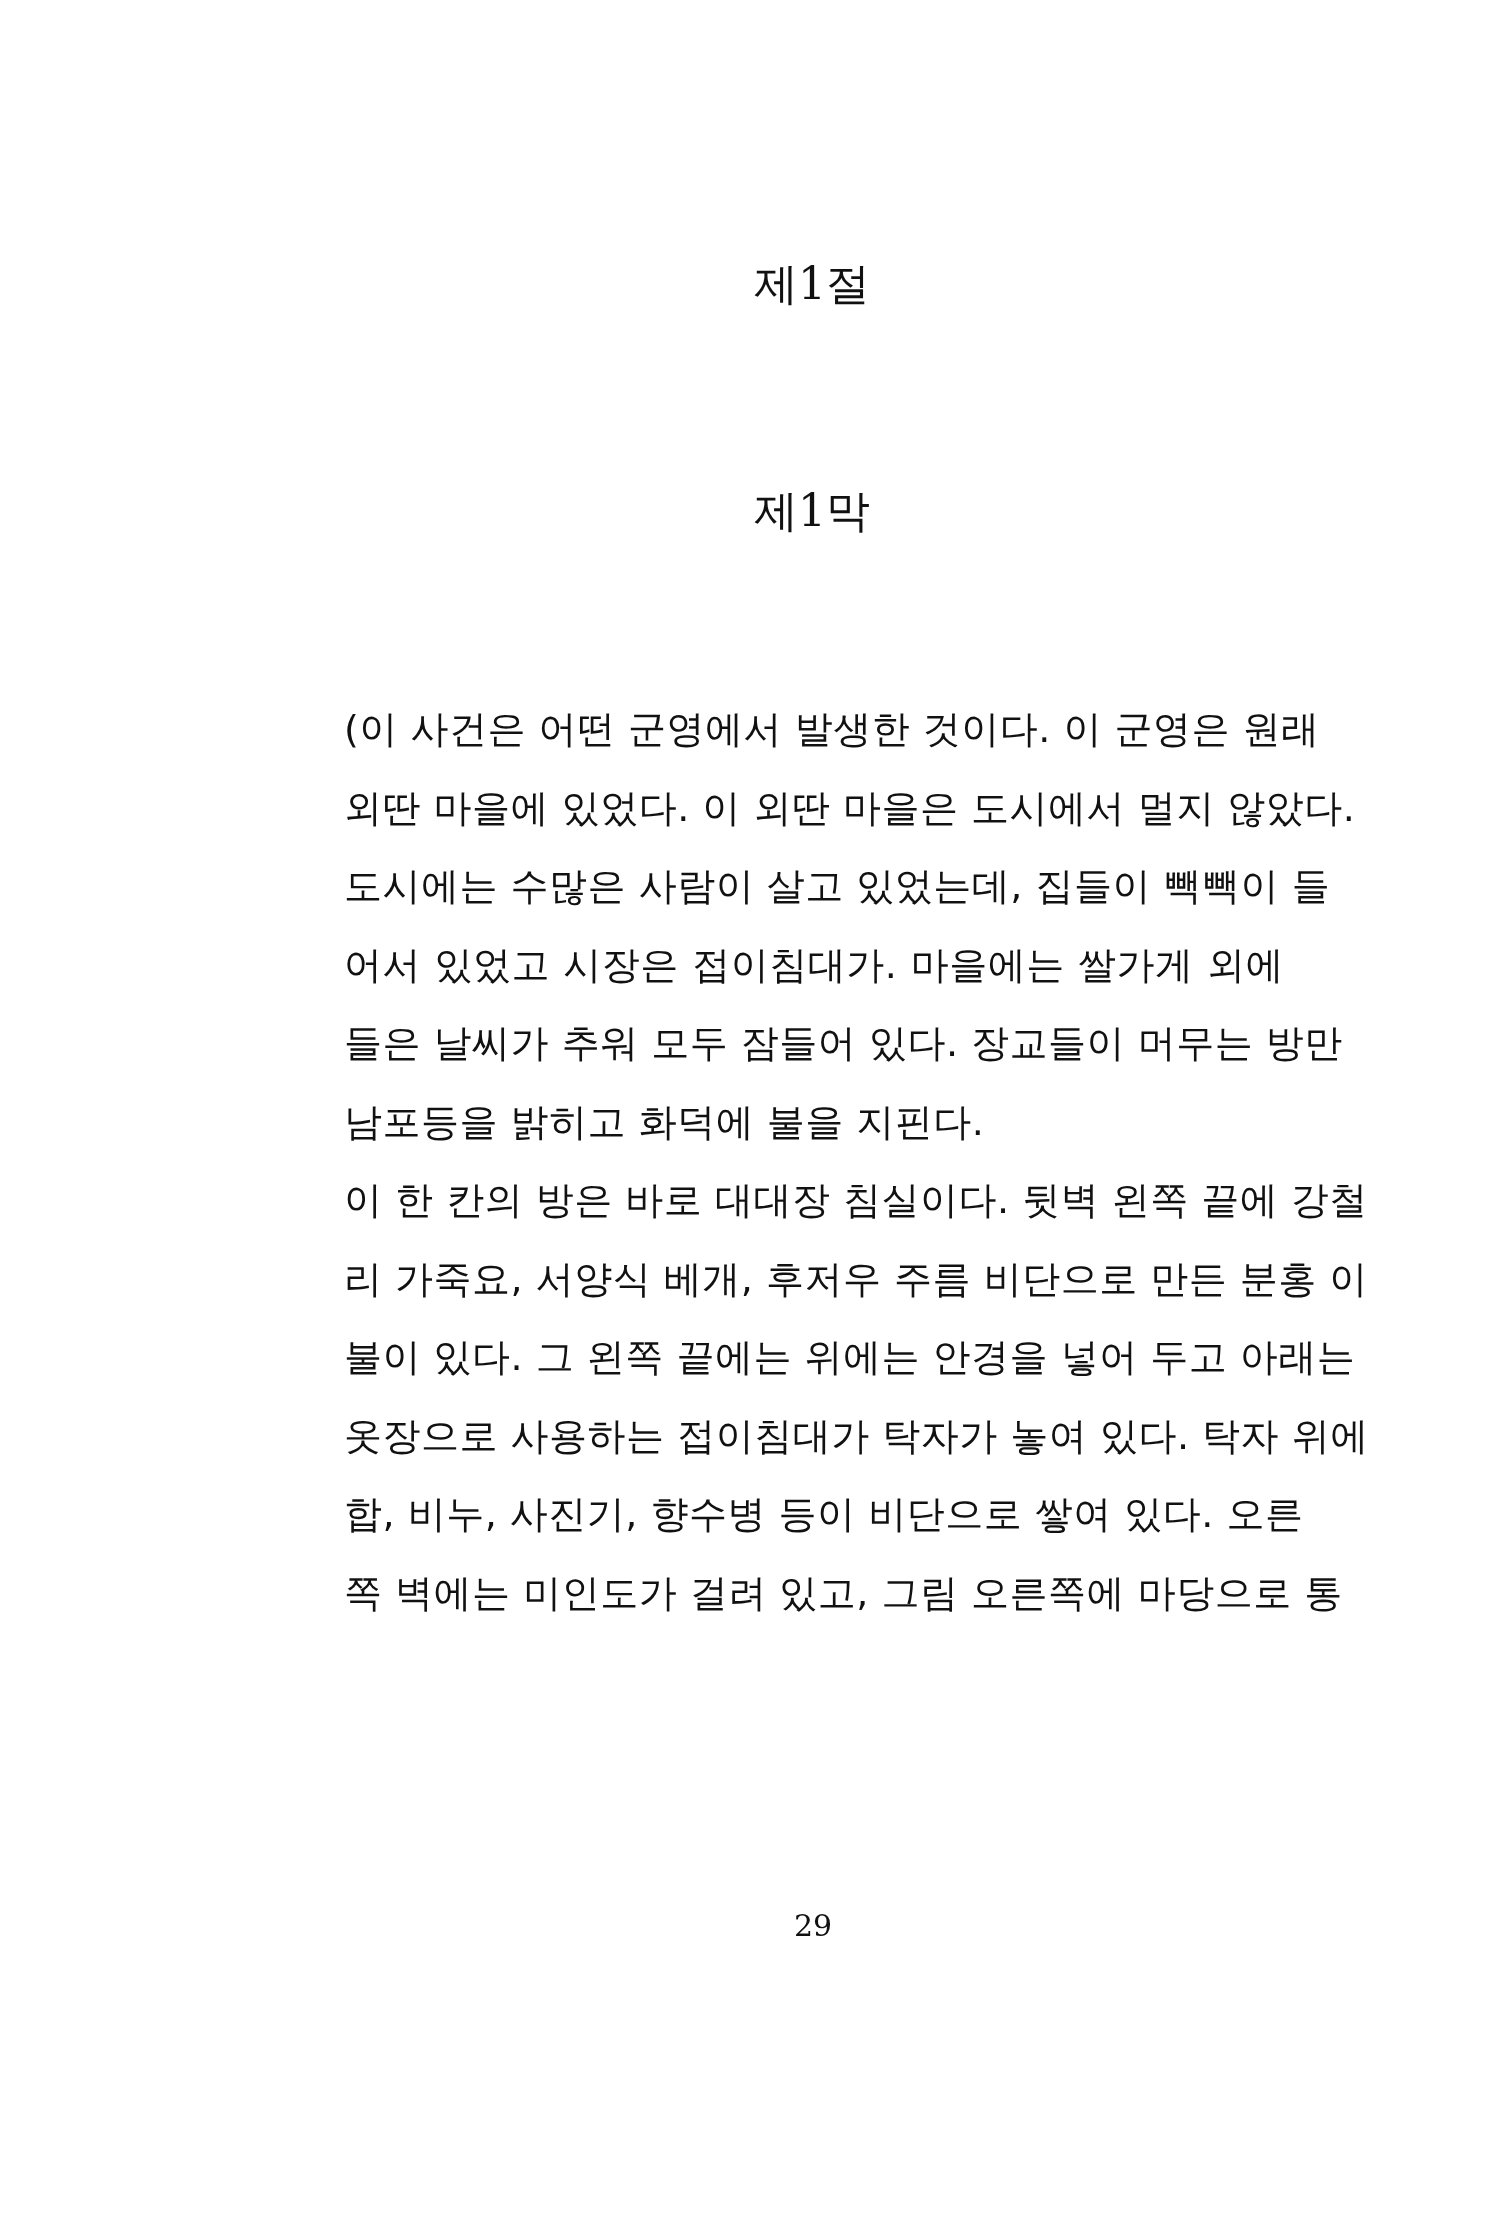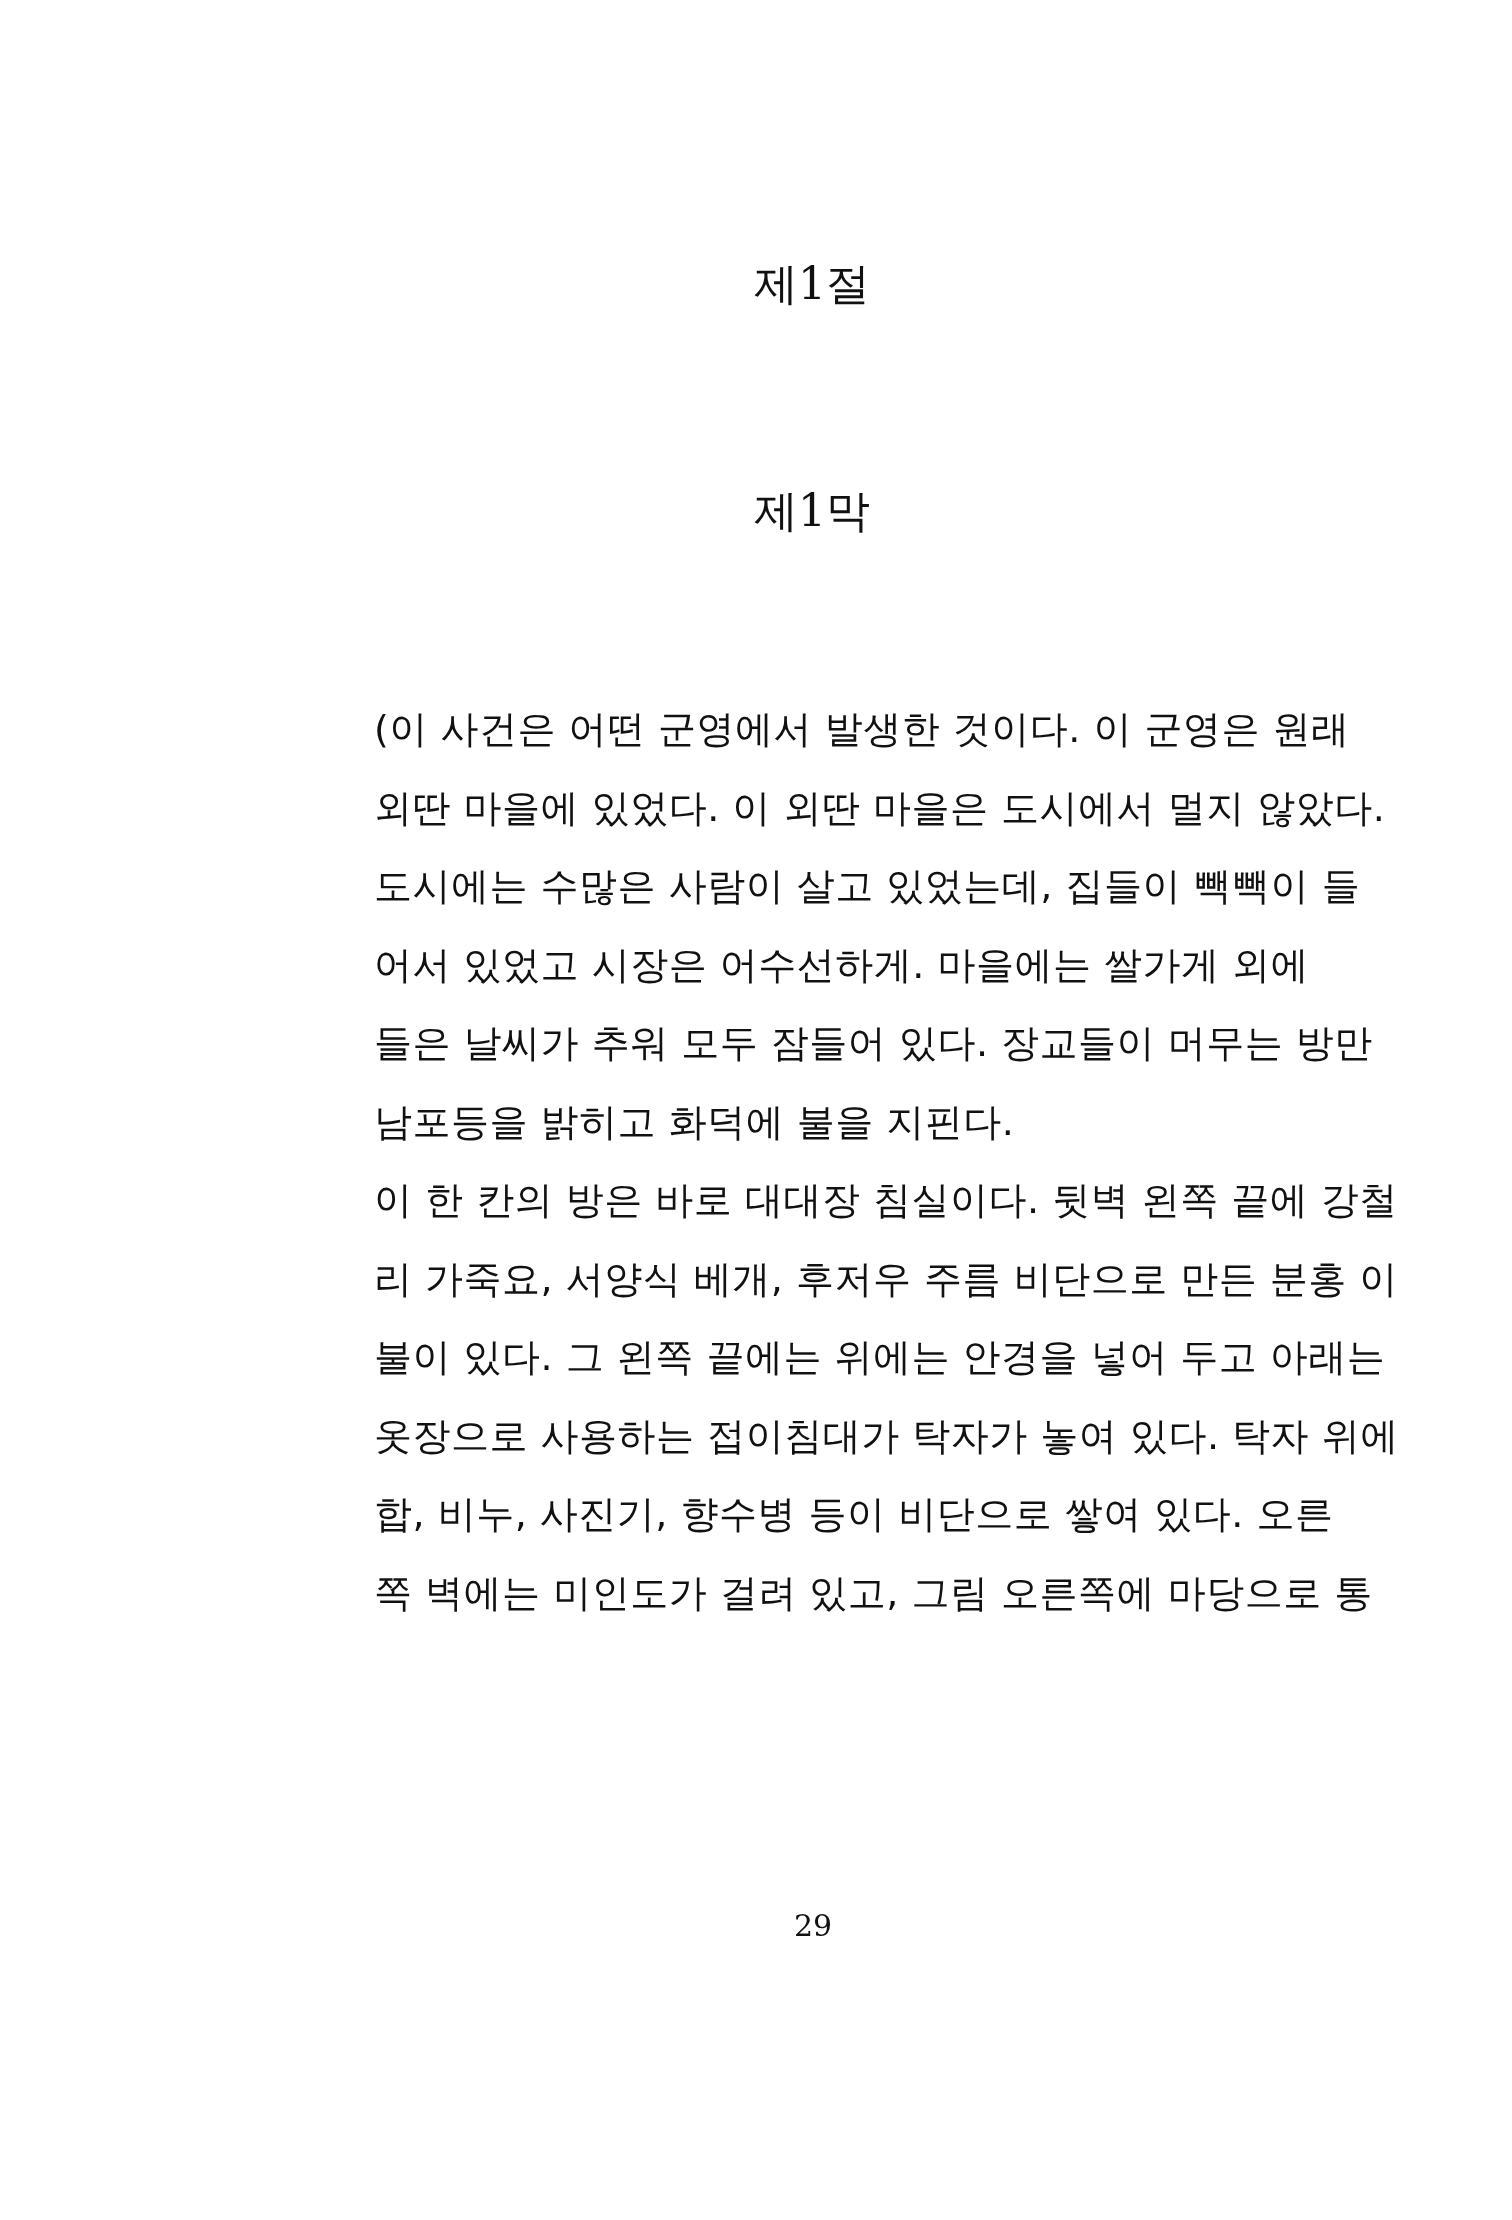--- a/index.html
+++ b/index.html
@@ -46,21 +46,20 @@
       font-family: "DejaVu Sans", "Liberation Sans", sans-serif;
       color: #111111;
     }
     .line {
       display: block;
       height: 78.5px;
       white-space: nowrap;
       text-align: justify;
       text-align-last: justify;
       letter-spacing: 0.5px;
-      margin-left: 30px;
     }
     .line.last-of-para {
       text-align-last: left;
     }
 
     .page-number {
       position: absolute;
       left: 0;
       width: 1604px;
       top: 1906px;
@@ -75,21 +74,21 @@
 <body>
 
 <div class="page">
   <div class="heading section-title">제1절</div>
   <div class="heading act-title">제1막</div>
 
   <div class="body-text">
     <span class="line">(이 사건은 어떤 군영에서 발생한 것이다. 이 군영은 원래</span>
     <span class="line">외딴 마을에 있었다. 이 외딴 마을은 도시에서 멀지 않았다.</span>
     <span class="line">도시에는 수많은 사람이 살고 있었는데, 집들이 빽빽이 들</span>
-    <span class="line">어서 있었고 시장은 어수선하게. 마을에는 쌀가게 외에</span>
+    <span class="line">어서 있었고 시장은 접이침대가. 마을에는 쌀가게 외에</span>
     <span class="line">들은 날씨가 추워 모두 잠들어 있다. 장교들이 머무는 방만</span>
     <span class="line last-of-para">남포등을 밝히고 화덕에 불을 지핀다.</span>
     <span class="line">이 한 칸의 방은 바로 대대장 침실이다. 뒷벽 왼쪽 끝에 강철</span>
     <span class="line">리 가죽요, 서양식 베개, 후저우 주름 비단으로 만든 분홍 이</span>
     <span class="line">불이 있다. 그 왼쪽 끝에는 위에는 안경을 넣어 두고 아래는</span>
     <span class="line">옷장으로 사용하는 접이침대가 탁자가 놓여 있다. 탁자 위에</span>
     <span class="line">합, 비누, 사진기, 향수병 등이 비단으로 쌓여 있다. 오른</span>
     <span class="line">쪽 벽에는 미인도가 걸려 있고, 그림 오른쪽에 마당으로 통</span>
   </div>
 

